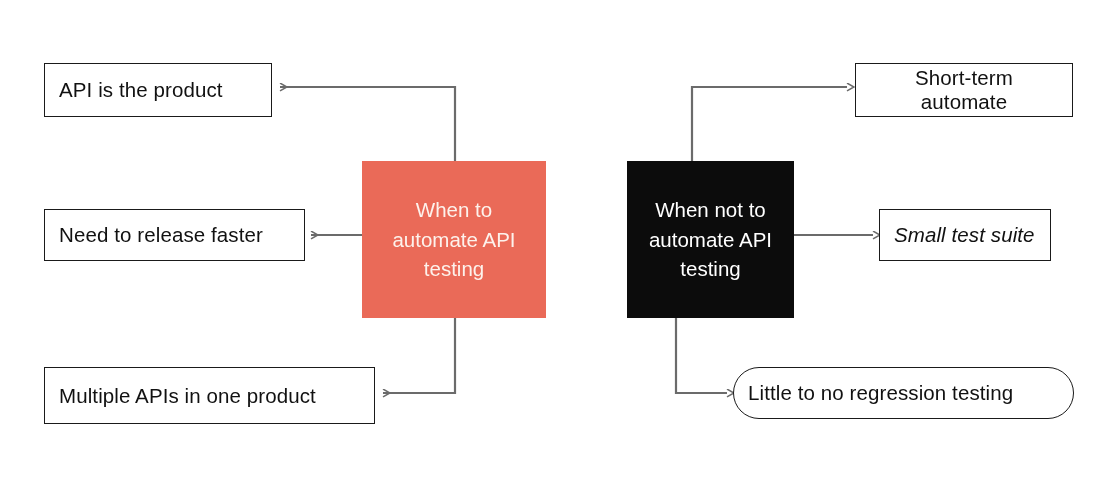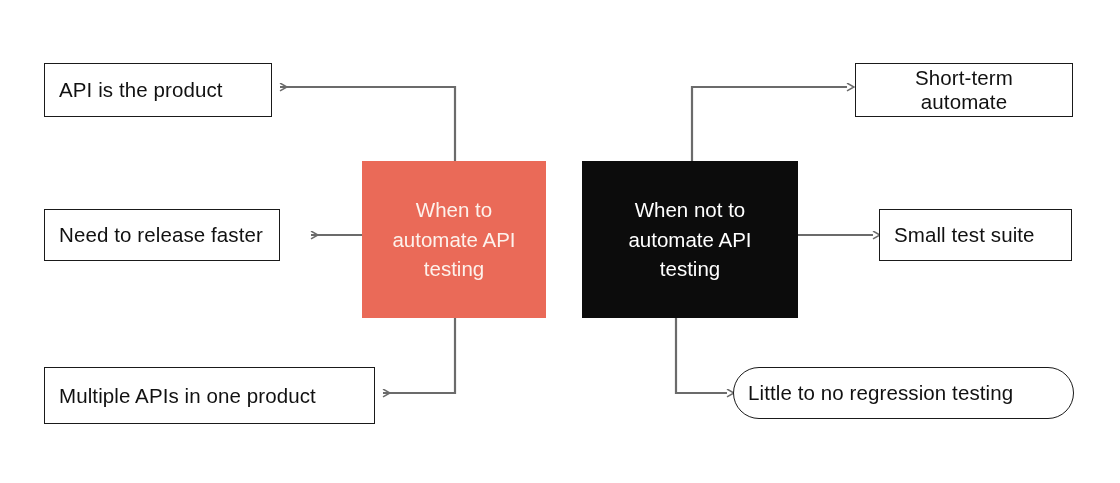--- a/index.html
+++ b/index.html
@@ -86,41 +86,41 @@
       <path d="M692,161 L692,87 L847,87" marker-end="url(#arrow-right)"></path>
       <path d="M786,235 L873,235" marker-end="url(#arrow-right)"></path>
       <path d="M676,318 L676,393 L727,393" marker-end="url(#arrow-right)"></path>
     </g>
   </svg>
 
   <div class="node node-leaf" style="left:44px; top:63px; width:228px; height:54px;">
     <span>API is the product</span>
   </div>
 
-  <div class="node node-leaf" style="left:44px; top:209px; width:236px; height:52px;">
+  <div class="node node-leaf" style="left:44px; top:209px; width:261px; height:52px;">
     <span>Need to release faster</span>
   </div>
 
   <div class="node node-leaf" style="left:44px; top:367px; width:331px; height:57px;">
     <span>Multiple APIs in one product</span>
   </div>
 
   <div class="node node-hub node-hub-red" style="left:362px; top:161px; width:184px; height:157px;">
     <span class="hub-label">When to automate API testing</span>
   </div>
 
-  <div class="node node-hub node-hub-black" style="left:582px; top:161px; width:216px; height:157px;">
+  <div class="node node-hub node-hub-black" style="left:627px; top:161px; width:167px; height:157px;">
     <span class="hub-label">When not to automate API testing</span>
   </div>
 
   <div class="node node-leaf" style="left:855px; top:63px; width:218px; height:54px;">
     <span>Short-term automate</span>
   </div>
 
-  <div class="node node-leaf" style="left:879px; top:209px; width:193px; height:52px;">
+  <div class="node node-leaf" style="left:879px; top:209px; width:172px; height:52px;font-style:italic;">
     <span>Small test suite</span>
   </div>
 
   <div class="node node-leaf" style="left:733px; top:367px; width:341px; height:52px;border-radius:26px;">
     <span>Little to no regression testing</span>
   </div>
 
 </div>
 
 </body></html>

